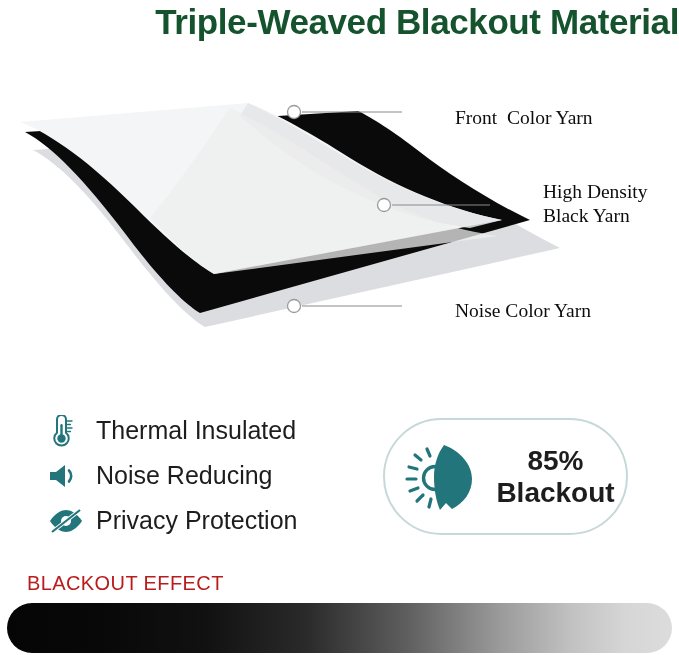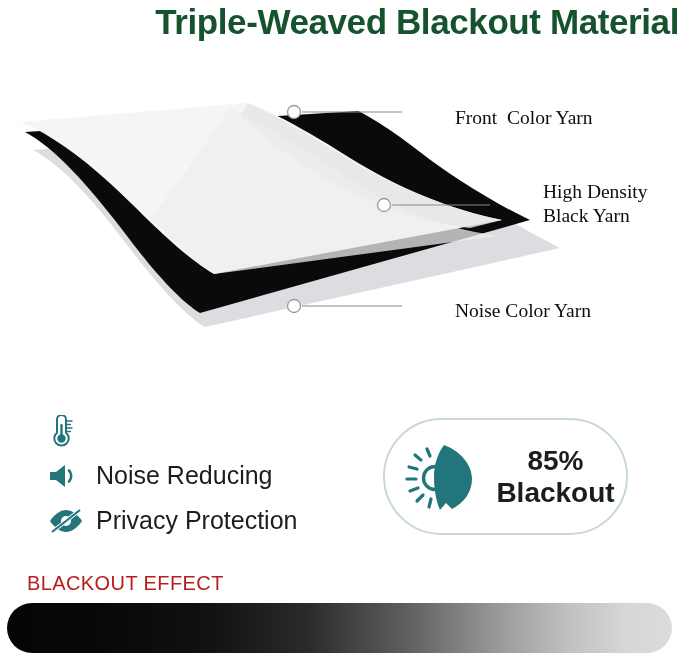--- a/index.html
+++ b/index.html
@@ -188,20 +188,21 @@
         <circle cx="13.5" cy="23.5" r="4.2" fill="#23757c"></circle>
         <rect x="12.3" y="9" width="2.4" height="12" rx="1.2" fill="#23757c"></rect>
         <g stroke="#23757c" stroke-width="1.4" stroke-linecap="round">
           <line x1="19.5" y1="6" x2="24" y2="6"></line>
           <line x1="19.5" y1="9.5" x2="22.4" y2="9.5"></line>
           <line x1="19.5" y1="13" x2="24" y2="13"></line>
           <line x1="19.5" y1="16.5" x2="22.4" y2="16.5"></line>
         </g>
       </svg>
     </span>
+    <span class="feature-label">Thermal Insulated</span>
   </div>
 
   <div class="feature-row">
     <span class="feature-icon">
       <svg width="32" height="28" viewBox="0 0 32 28" xmlns="http://www.w3.org/2000/svg">
         <path d="M2 10 h6 L17 3 v22 L8 18 H2 Z" fill="#23757c"></path>
         <path d="M21 8.5 a8 8 0 0 1 0 11" fill="none" stroke="#23757c" stroke-width="2.6" stroke-linecap="round"></path>
       </svg>
     </span>
     <span class="feature-label">Noise Reducing</span>

